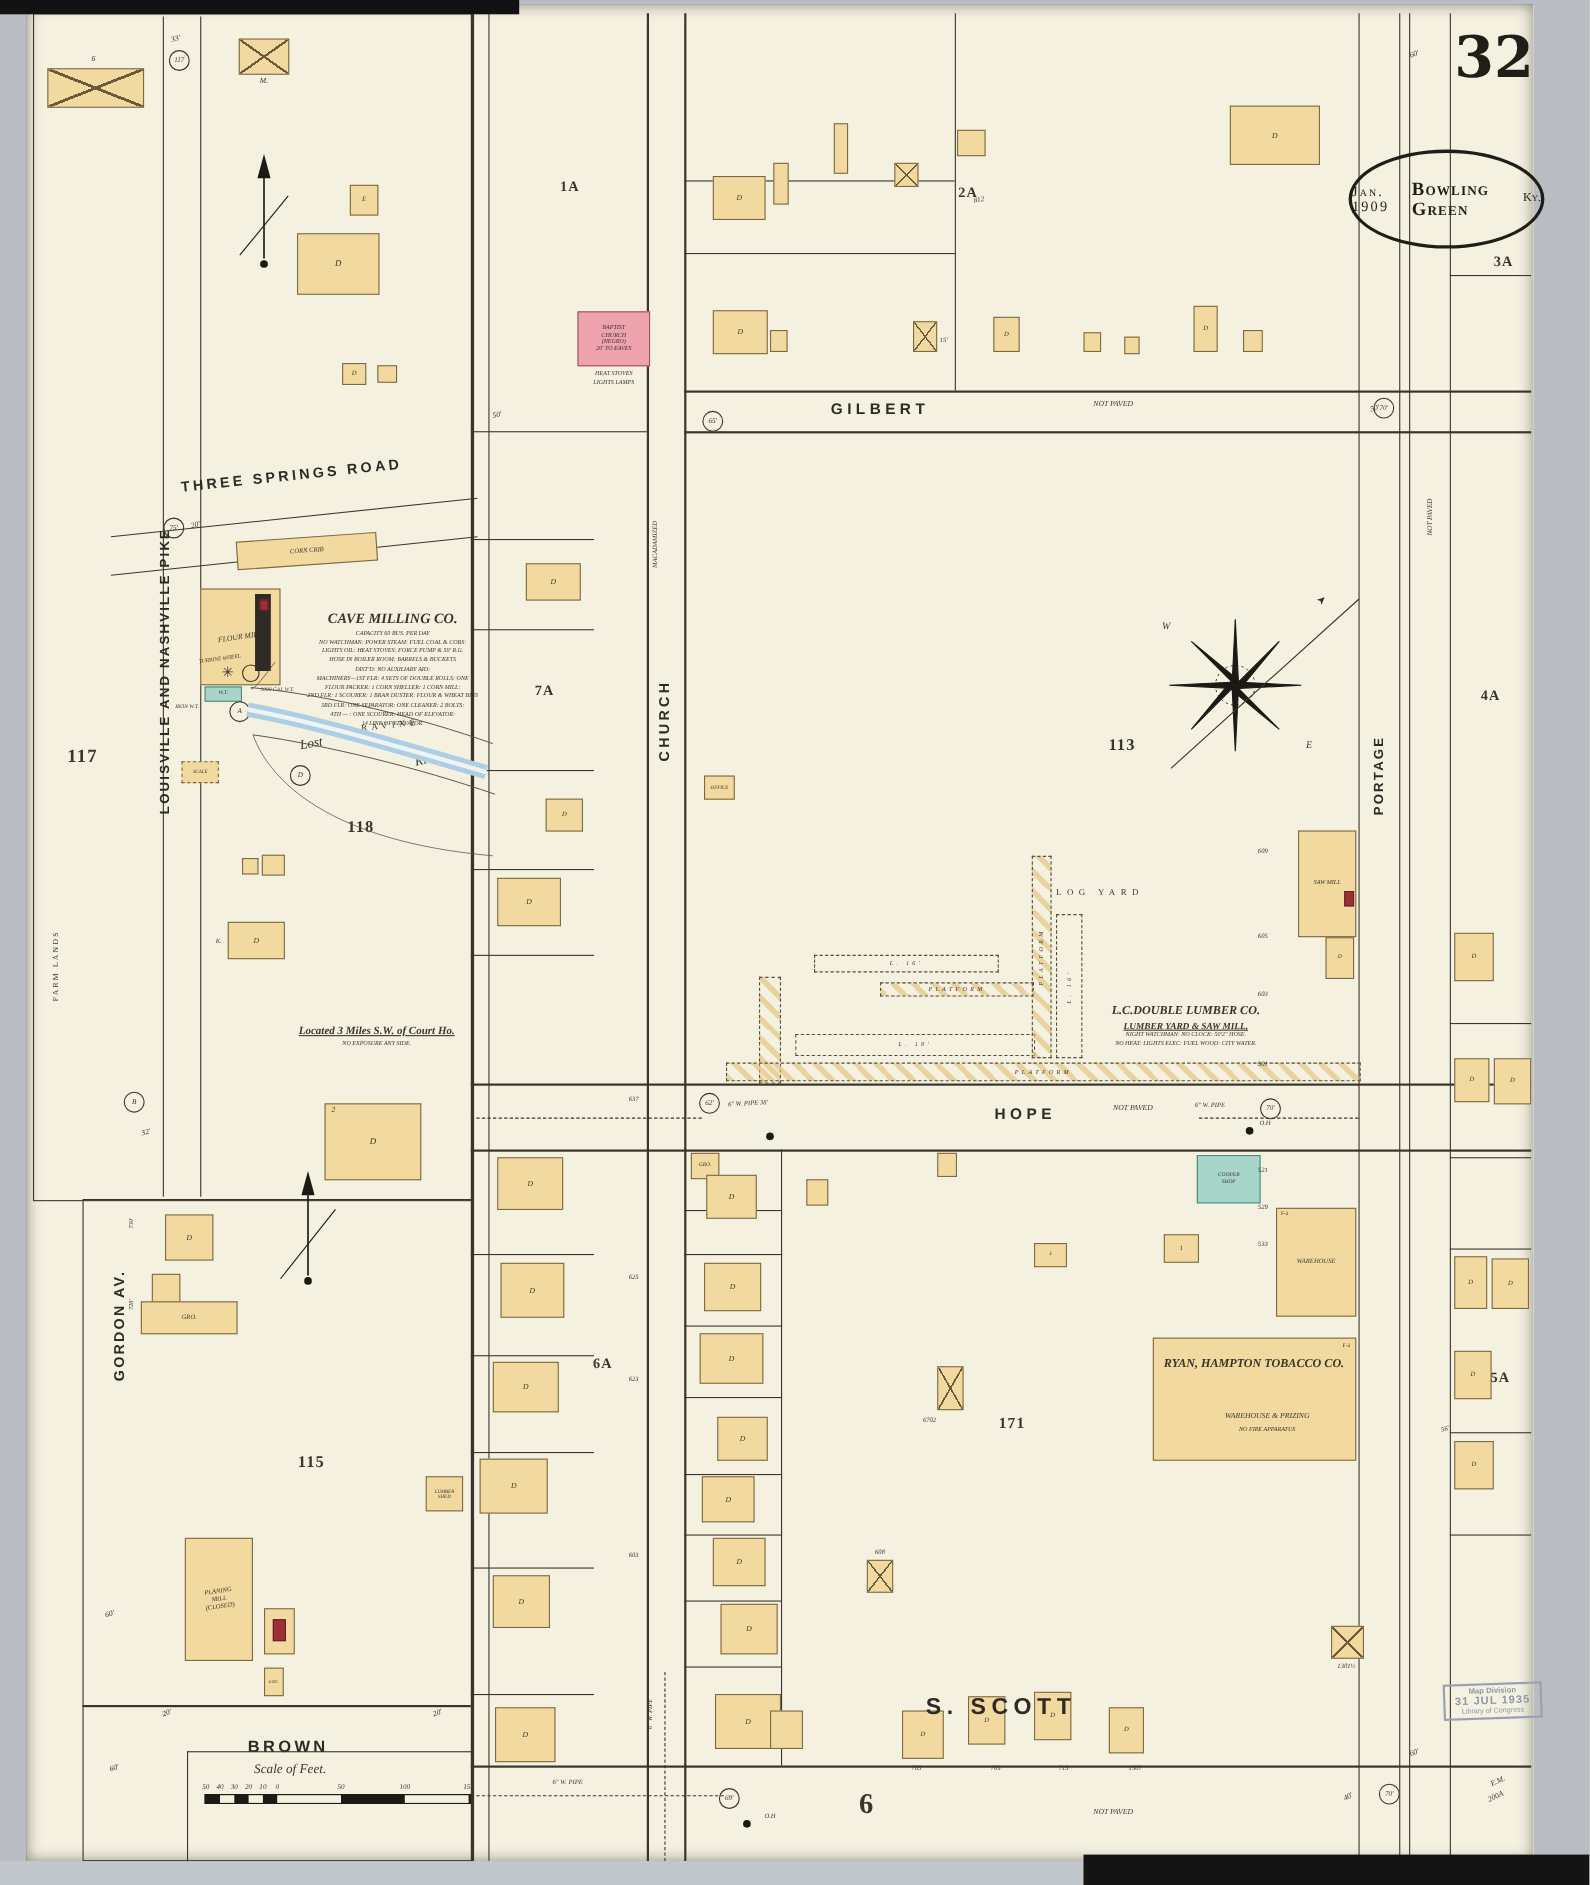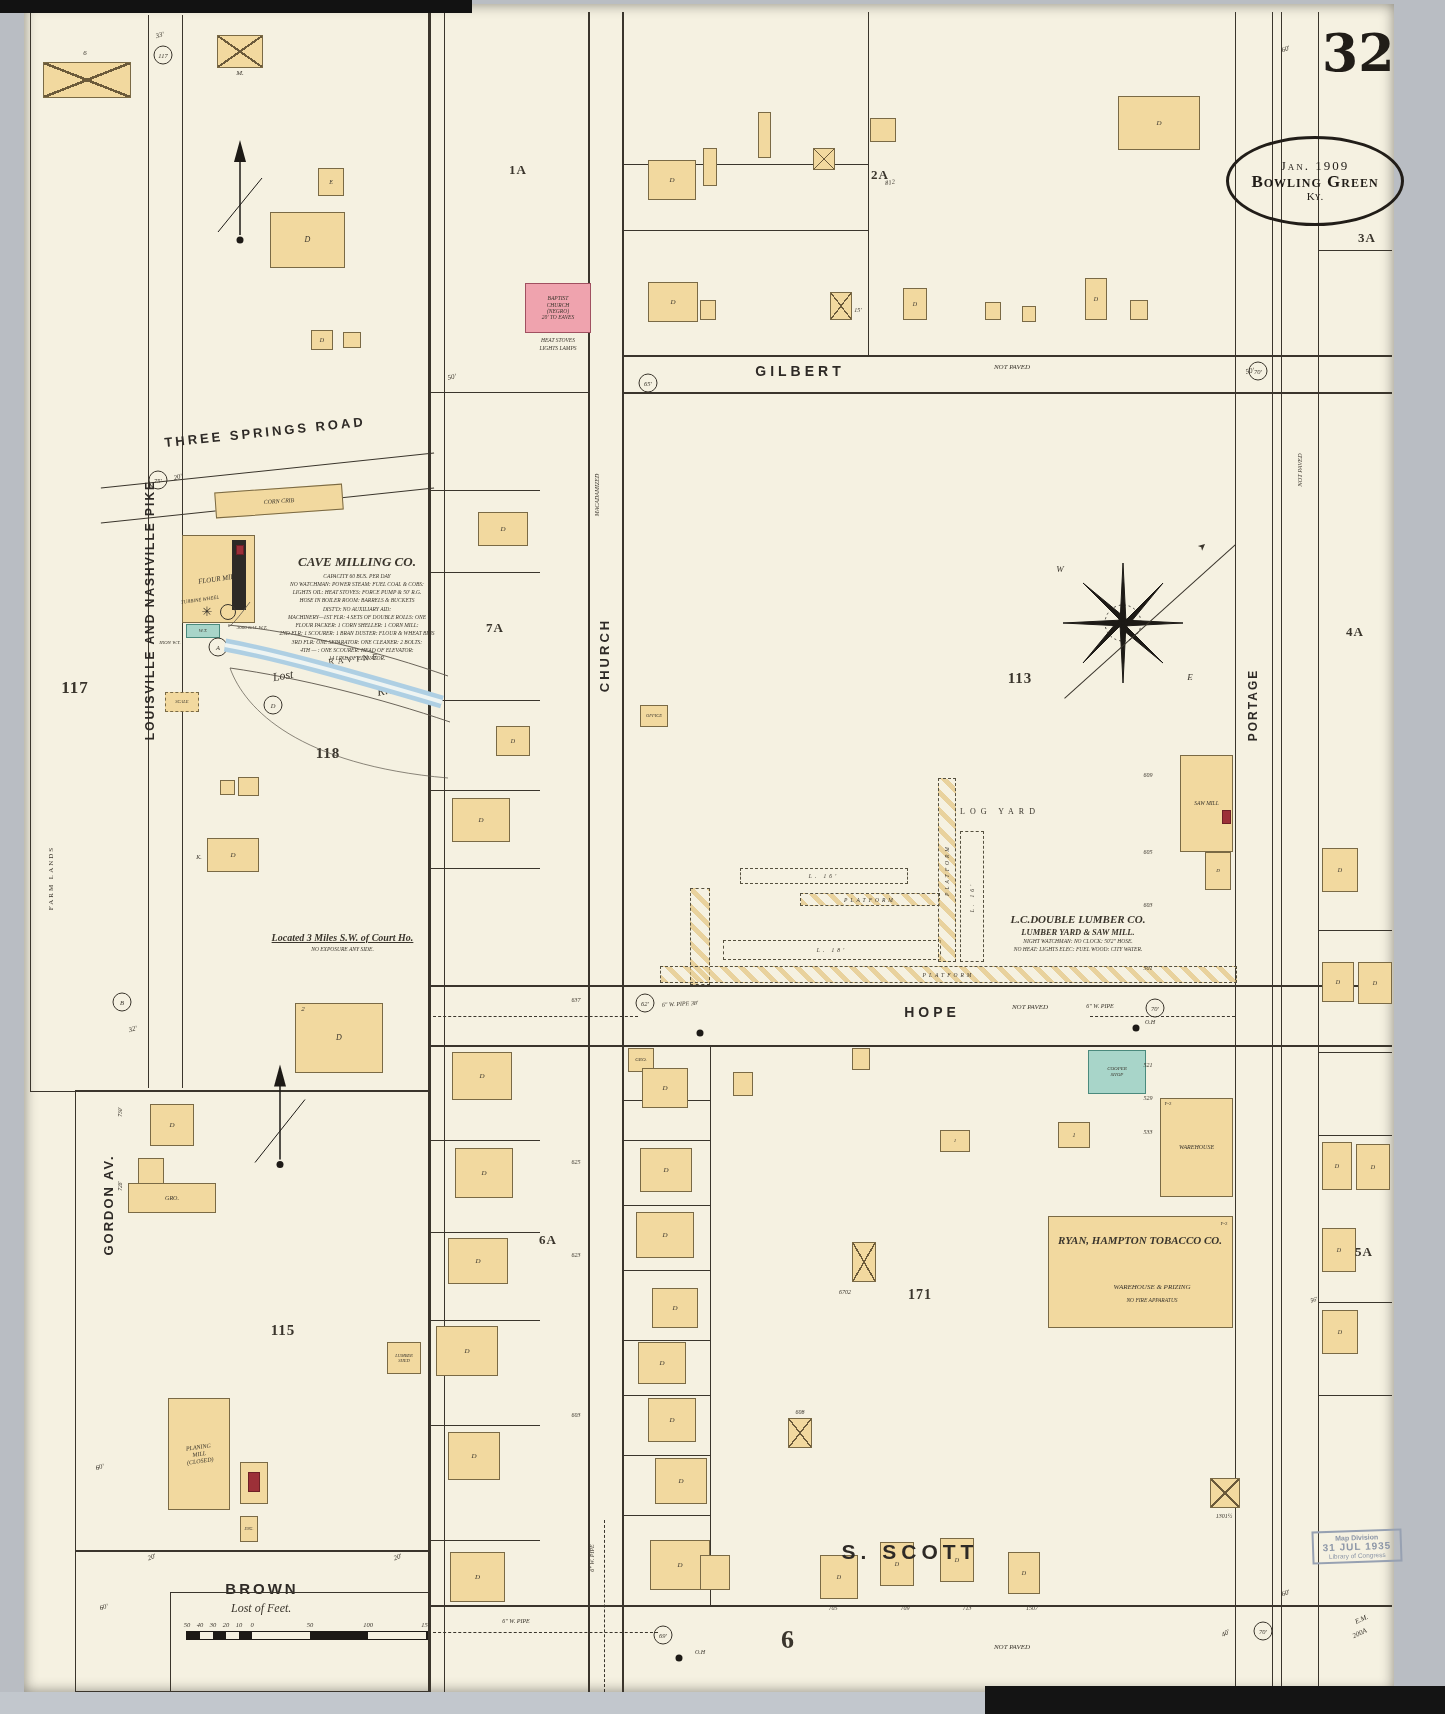--- a/index.html
+++ b/index.html
@@ -34,21 +34,21 @@
         font-size:6.5px;font-style:italic;background:transparent;}
   .blk{position:absolute;transform:translate(-50%,-50%);font-weight:bold;letter-spacing:1px;}
   .street{position:absolute;transform:translate(-50%,-50%);font-family:"Liberation Sans",sans-serif;
           font-weight:bold;white-space:nowrap;color:#2e2a26;}
   .note{position:absolute;text-align:center;}
   .note div{font-style:italic;white-space:nowrap;}
   .dot{position:absolute;width:7px;height:7px;border-radius:50%;background:#1d1a16;transform:translate(-50%,-50%);}
   #sheetnum{position:absolute;left:1322px;top:22px;width:80px;font-size:52px;font-weight:bold;
             font-family:"DejaVu Serif",serif;color:#211d18;}
   #oval{position:absolute;left:1226px;top:136px;width:172px;height:84px;border:3.5px solid #211d18;
-        border-radius:50%;display:flex;flex-direction:column;align-items:center;justify-content:center;
+        border-radius:50%;display:flex;flex-direction:row;align-items:center;justify-content:center;
         line-height:1.05;font-variant:small-caps;color:#211d18;background:transparent;}
   #oval .o1{font-size:13px;letter-spacing:2px;}
   #oval .o2{font-size:17px;font-weight:bold;letter-spacing:1px;}
   #oval .o3{font-size:11px;}
   #stamp{position:absolute;left:1312px;top:1530px;width:84px;border:2px solid #97a1b2;color:#8d97a8;
          text-align:center;transform:rotate(-2deg);padding:2px 1px;font-family:"Liberation Sans",sans-serif;}
   #stamp .s1{font-size:7px;font-weight:bold;}
   #stamp .s2{font-size:10px;font-weight:bold;letter-spacing:1px;}
   #stamp .s3{font-size:6.5px;}
   #scalebox{position:absolute;left:170px;top:1592px;width:258px;height:100px;
@@ -564,21 +564,21 @@
         <div style="font-size: 5.5px;">DIST'D: NO AUXILIARY AID:</div>
         <div style="font-size: 5.5px;">MACHINERY—1ST FLR: 4 SETS OF DOUBLE ROLLS: ONE</div>
         <div style="font-size: 5.5px;">FLOUR PACKER: 1 CORN SHELLER: 1 CORN MILL:</div>
         <div style="font-size: 5.5px;">2ND FLR: 1 SCOURER: 1 BRAN DUSTER: FLOUR &amp; WHEAT BINS</div>
         <div style="font-size: 5.5px;">3RD FLR: ONE SEPARATOR: ONE CLEANER: 2 BOLTS:</div>
         <div style="font-size: 5.5px;">4TH — : ONE SCOURER: HEAD OF ELEVATOR:</div>
         <div style="font-size: 5.5px;">14 LINE OF ELEVATOR.</div>
       </div>
       <div class="note" style="left: 988px; top: 912px; width: 180px; line-height: 1.35;">
         <div style="font-size: 11px; font-weight: bold;">L.C.DOUBLE LUMBER CO.</div>
-        <div style="font-size: 8.5px; font-weight: bold;">LUMBER YARD &amp; SAW MILL.</div>
+        <div style="font-size: 8.5px; font-weight: bold; text-decoration: underline;">LUMBER YARD &amp; SAW MILL.</div>
         <div style="font-size: 5.5px;">NIGHT WATCHMAN: NO CLOCK: 50'2" HOSE.</div>
         <div style="font-size: 5.5px;">NO HEAT: LIGHTS ELEC: FUEL WOOD: CITY WATER.</div>
       </div>
       <div class="note" style="left: 240px; top: 930px; width: 205px; line-height: 1.5;">
         <div style="font-size: 10px; font-weight: bold; text-decoration: underline;">Located 3 Miles S.W. of Court Ho.</div>
         <div style="font-size: 5.5px;">NO EXPOSURE ANY SIDE.</div>
       </div>
       <div class="anno" style="left: 207px; top: 612px; font-size: 13px;">✳</div>
       <div class="circ" style="left: 228px; top: 612px; width: 14px; height: 14px;"></div>
       <div class="anno" style="left: 1202px; top: 546px; font-size: 10px; transform: translate(-50%, -50%) rotate(-42deg);">➤</div>
@@ -633,21 +633,21 @@
     <div class="o3">Ky.</div>
   </div>
 
   <div id="stamp">
     <div class="s1">Map Division</div>
     <div class="s2">31 JUL 1935</div>
     <div class="s3">Library of Congress</div>
   </div>
 
   <div id="scalebox">
-    <div id="scaletitle">Lost of Feet.</div>
+    <div id="scaletitle">Scale of Feet.</div>
     <div id="ruler">
         <div class="seg" style="left: 13px; width: 13px;"></div>
         <div class="seg" style="left: 39px; width: 13px;"></div>
         <div class="seg" style="left: 65px; width: 58px;"></div>
         <div class="seg" style="left: 181px; width: 58px;"></div>
         <div class="tick" style="left: 0px;">50</div>
         <div class="tick" style="left: 13px;">40</div>
         <div class="tick" style="left: 26px;">30</div>
         <div class="tick" style="left: 39px;">20</div>
         <div class="tick" style="left: 52px;">10</div>

